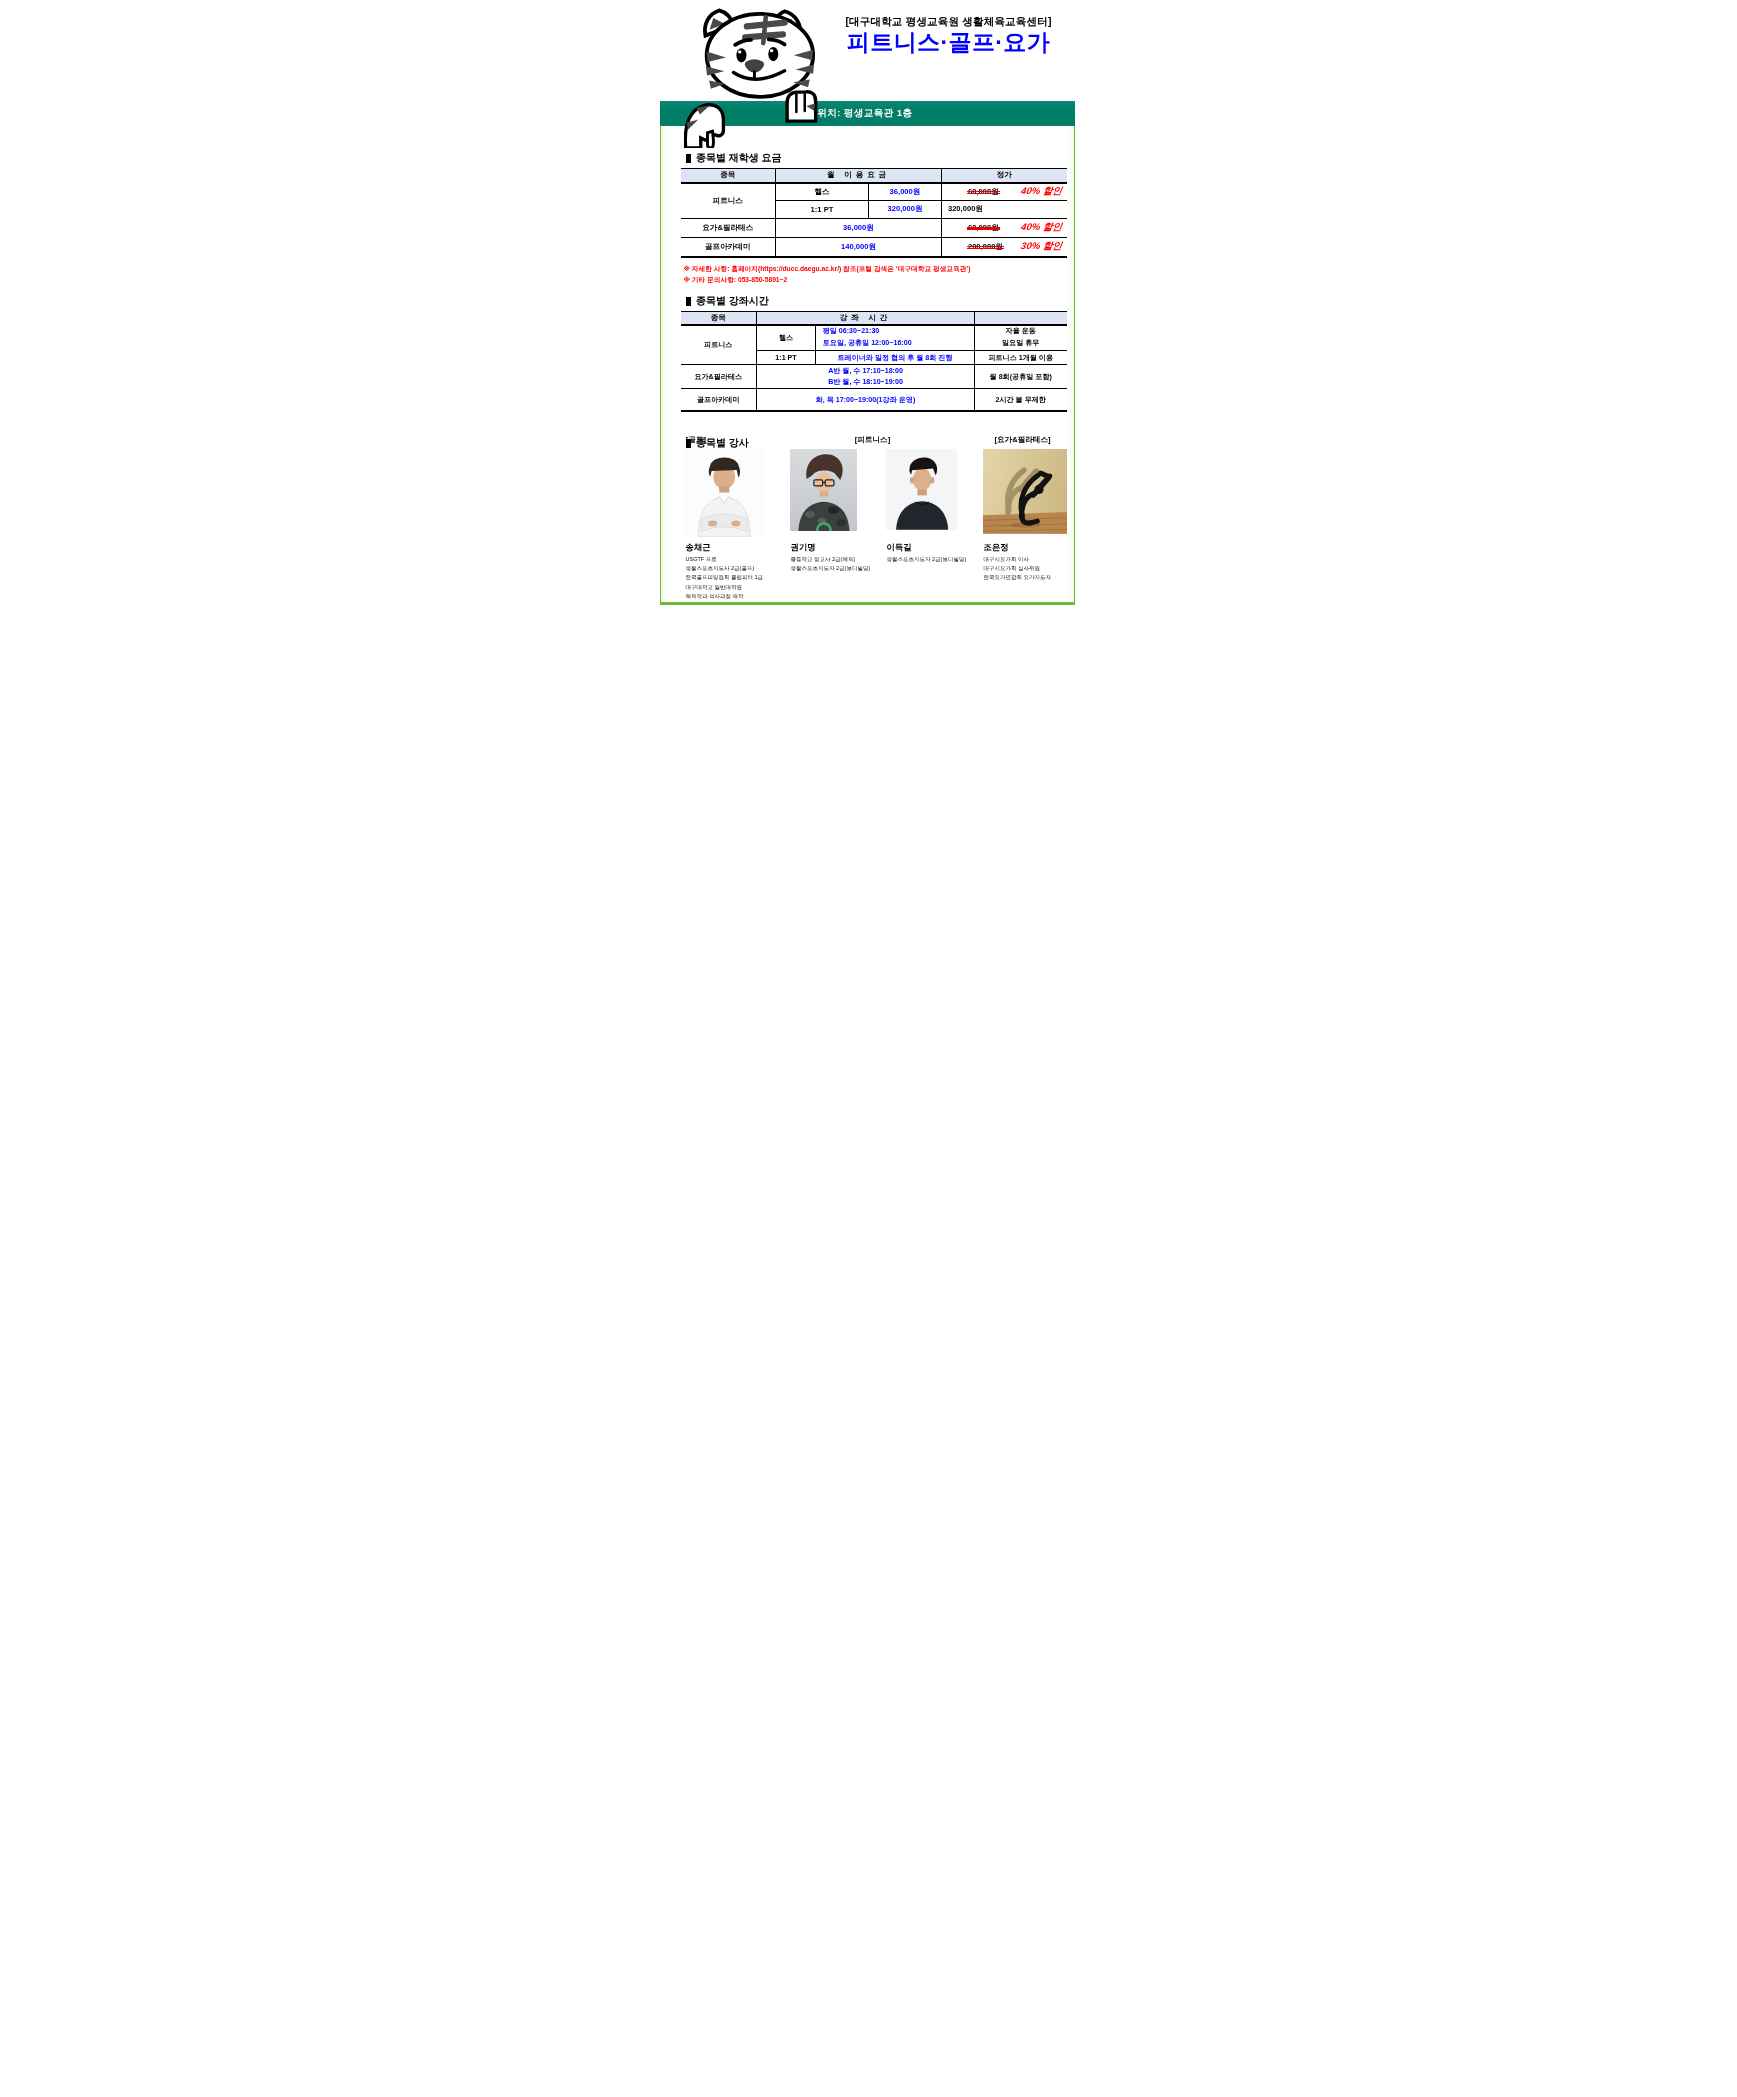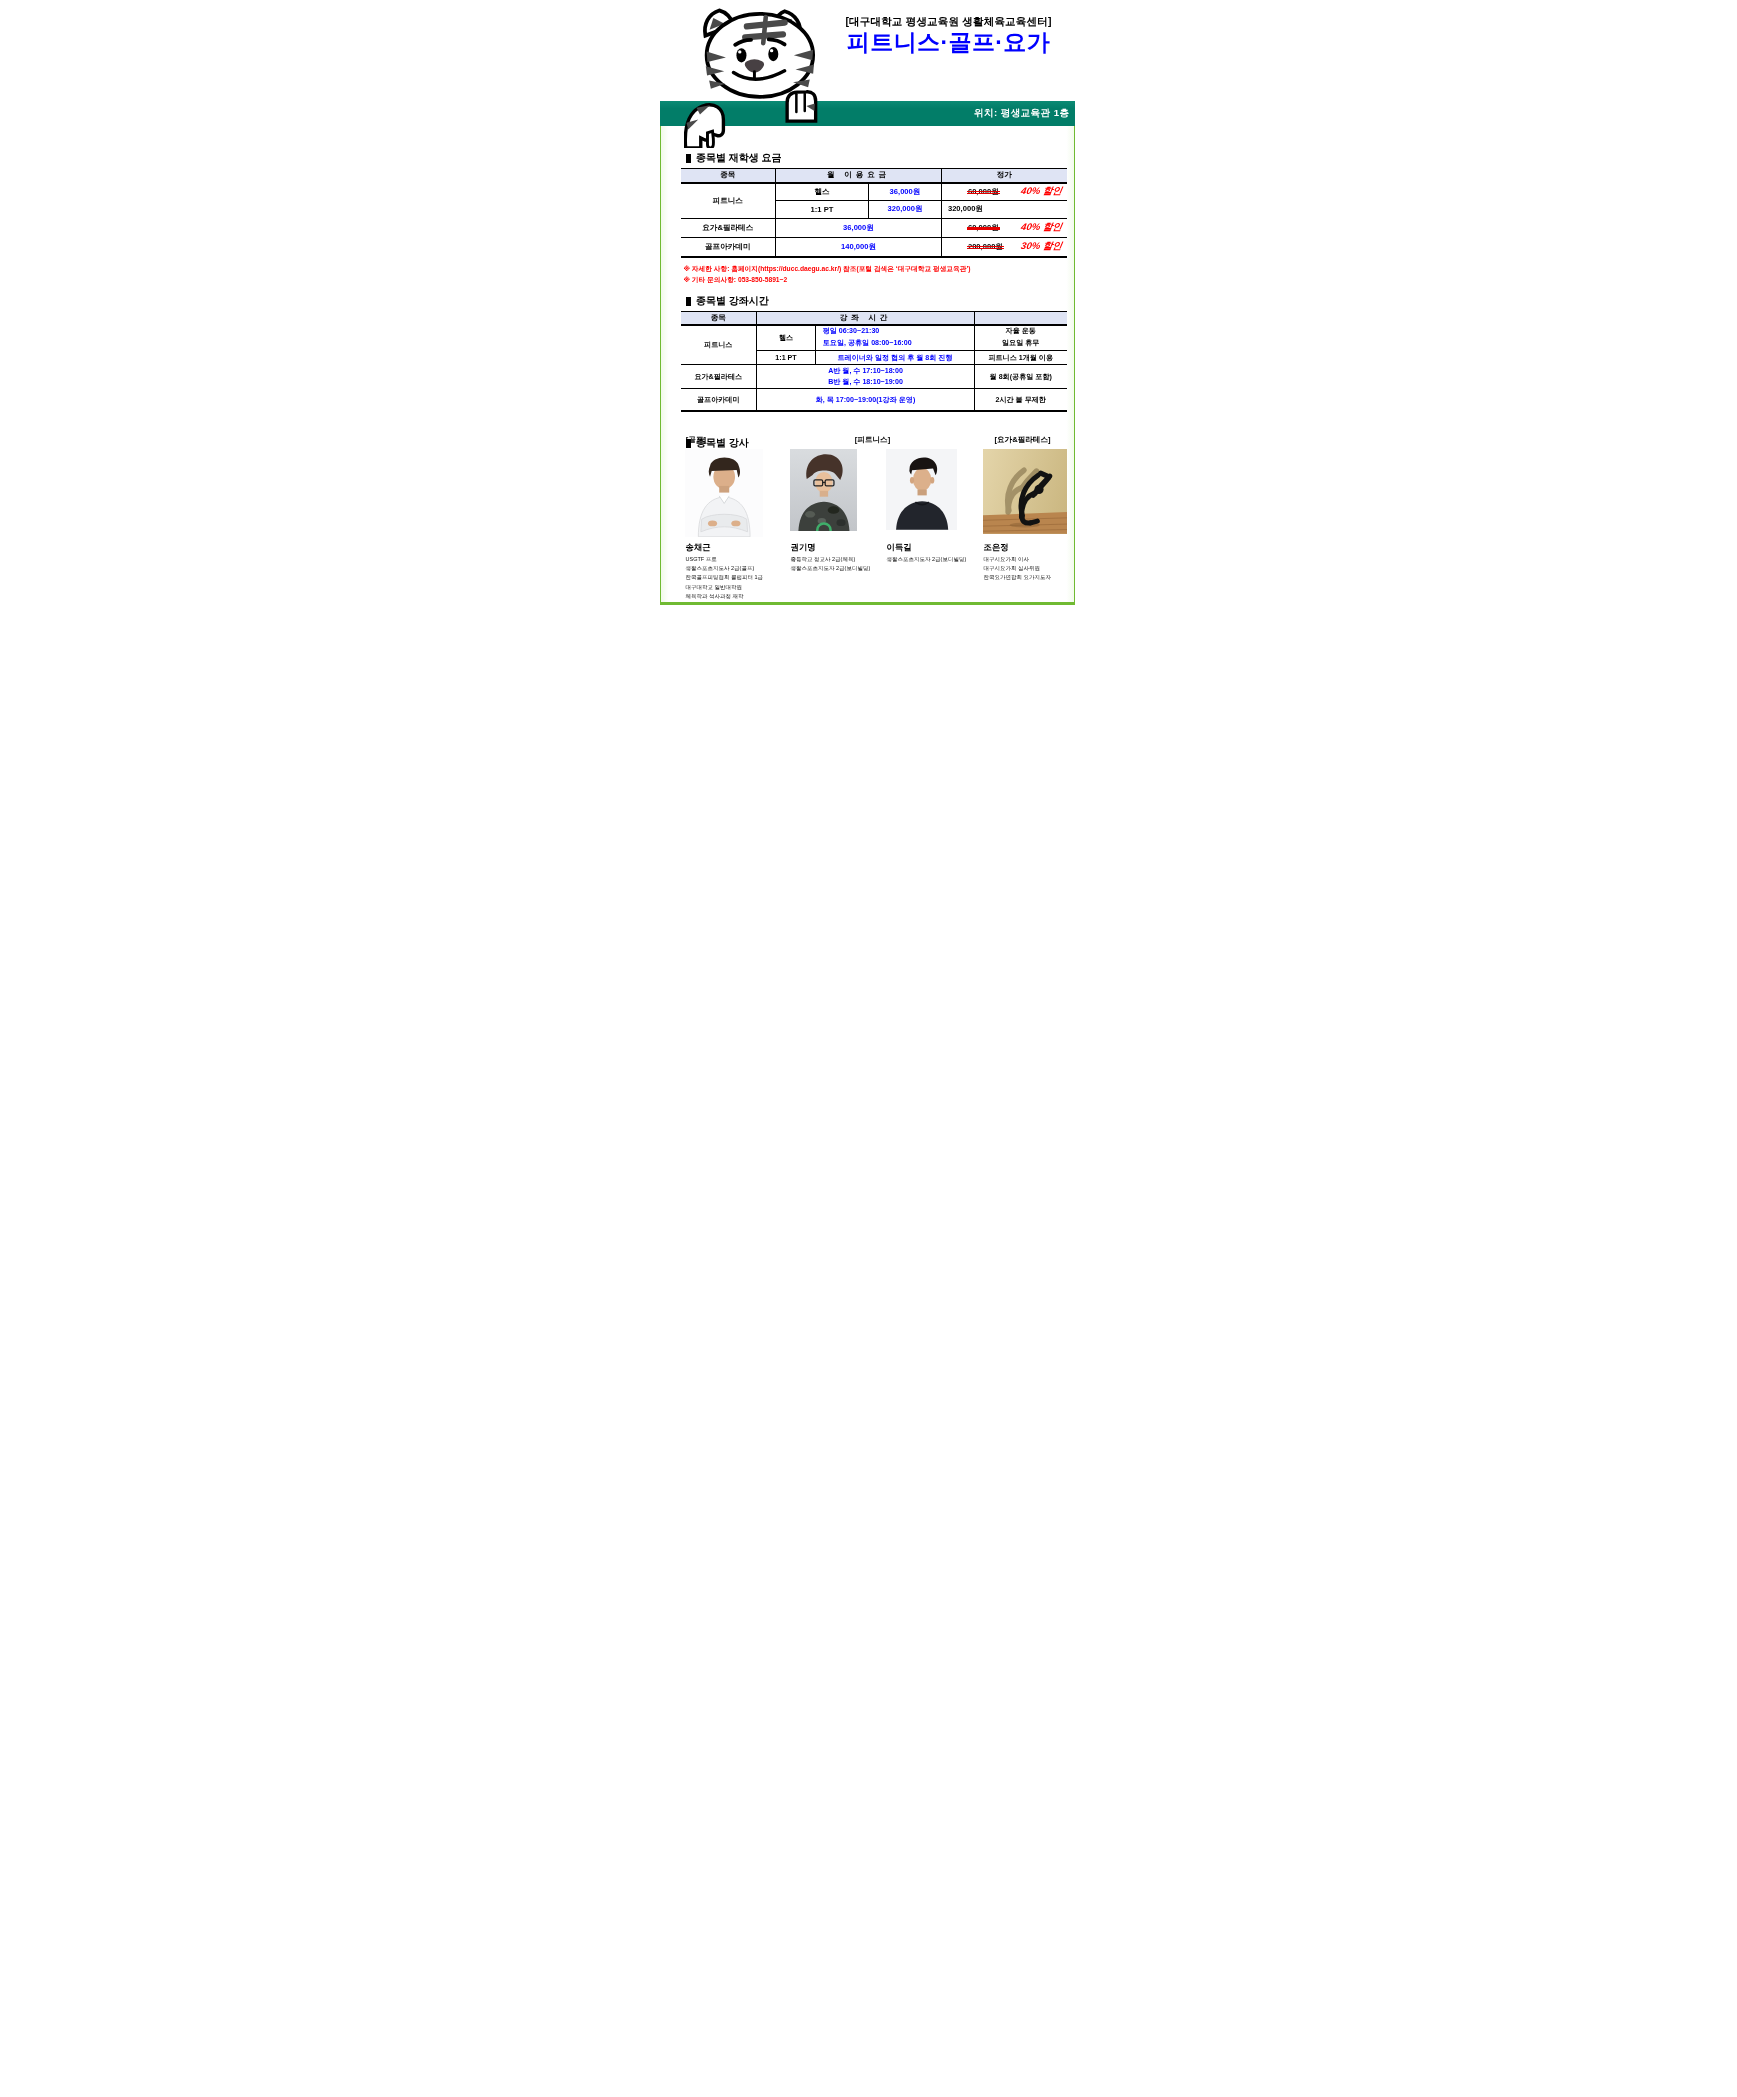--- a/index.html
+++ b/index.html
@@ -7,21 +7,21 @@
     position:relative;width:434px;height:614px;margin:0 auto;background:#fff;
     font-family:"Liberation Sans","DejaVu Sans",sans-serif;overflow:hidden;
   }
   
   .header-text{position:absolute;left:168px;top:15px;width:258px;text-align:center;z-index:2;}
   .subtitle{font-size:10.5px;font-weight:800;color:#000;letter-spacing:0.2px;line-height:12.6px;}
   .main-title{margin-top:2px;font-size:23px;font-weight:900;color:#0000ff;letter-spacing:0.4px;line-height:25px;}
   .banner{
     position:absolute;left:8.8px;top:101px;width:415px;height:25px;z-index:1;
     background:linear-gradient(#0b8a74,#027d68 30%,#027d68);
-    display:flex;align-items:center;justify-content:flex-end;padding-right:5.9px;box-sizing:border-box;
+    display:flex;align-items:center;justify-content:center;padding-right:5.9px;box-sizing:border-box;
   }
   .banner-text{color:#fff;font-weight:800;font-size:9.6px;letter-spacing:0.4px;}
   
   .frame{
     position:absolute;left:8.8px;top:126px;width:415px;height:479px;box-sizing:border-box;
     border-left:1.7px solid #70ba32;border-right:1.7px solid #70ba32;border-bottom:3.4px solid #70ba32;
     background:linear-gradient(90deg,#f1fae9 0,#ffffff 7.6px,#ffffff calc(100% - 7.6px),#f3fbec 100%);
     z-index:0;
   }
   
@@ -202,21 +202,21 @@
           <th colspan="2" class="vline sp">강좌 시간</th>
           <th class="vline"></th>
         </tr>
       </thead>
       <tbody>
         <tr style="height:26px;">
           <td rowspan="2">피트니스</td>
           <td class="vline">헬스</td>
           <td class="vline blue t-left two-line">
             <div>평일 06:30~21:30</div>
-            <div>토요일, 공휴일 08:00~16:00</div>
+            <div>토요일, 공휴일 12:00~16:00</div>
           </td>
           <td class="vline two-line">
             <div>자율 운동</div>
             <div>일요일 휴무</div>
           </td>
         </tr>
         <tr style="height:14.3px;">
           <td class="vline rline">1:1 PT</td>
           <td class="vline rline blue">트레이너와 일정 협의 후 월 8회 진행</td>
           <td class="vline rline">피트니스 1개월 이용</td>

